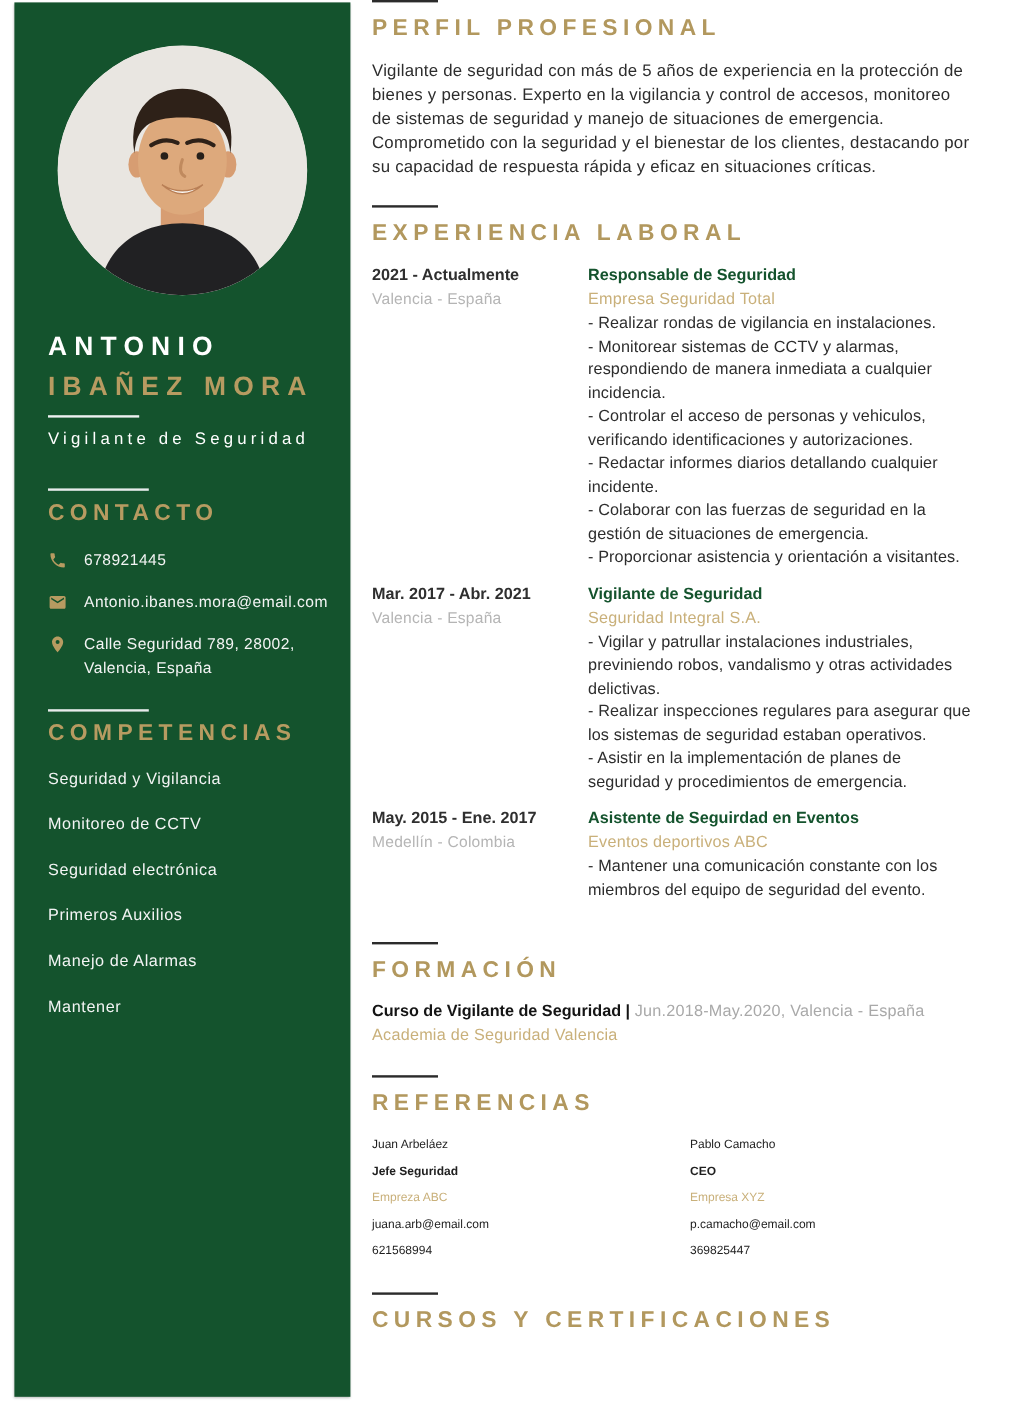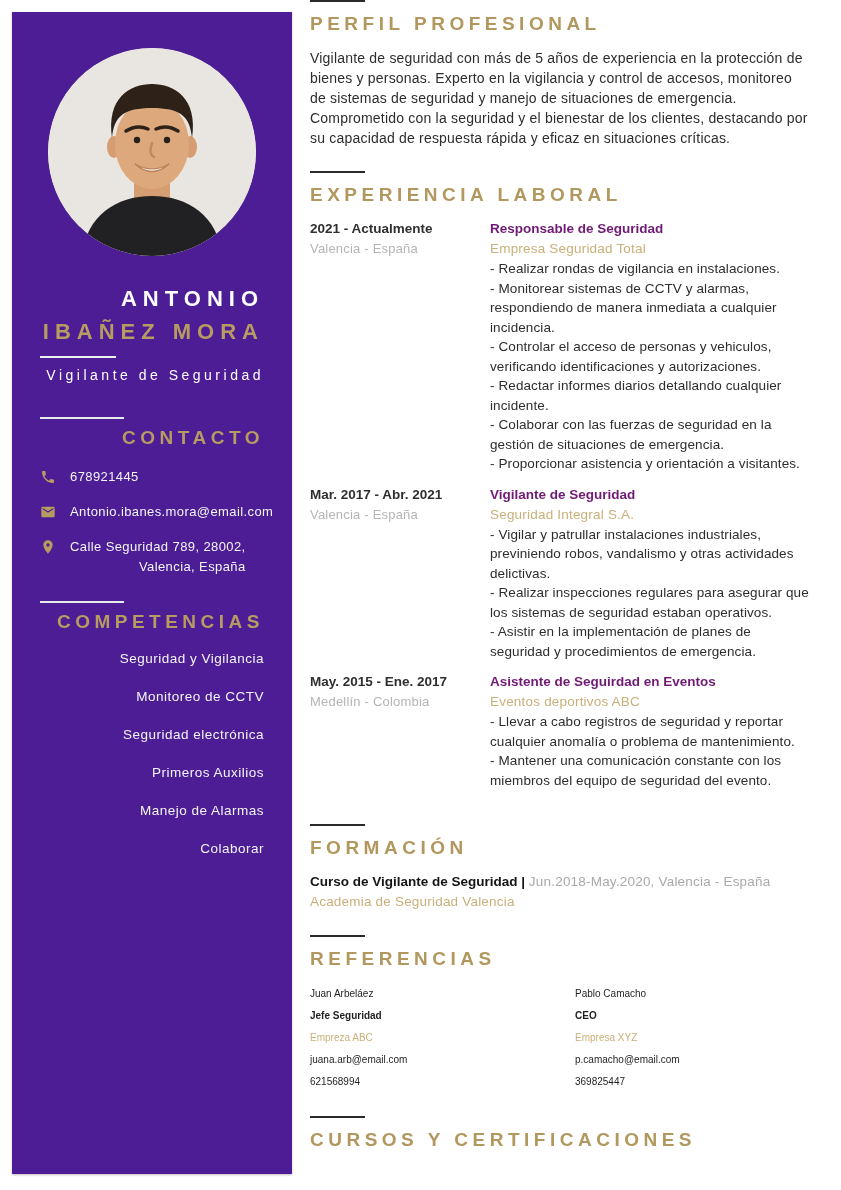--- a/index.html
+++ b/index.html
@@ -5,24 +5,23 @@
   * { margin:0; padding:0; box-sizing:border-box; }
   html,body { background:#ffffff; }
   body { font-family:"Liberation Sans", sans-serif; }
   .page {
     position:relative; width:841px; height:1190px; background:#ffffff;
     overflow:hidden; margin:0 auto;
   }
 
   
   .sidebar {
-    position:absolute; left:12px; top:12px; width:280px; height:1162px;
-    background:#4c1d95; color:#f3f4f4;
+    position:absolute; left:12px; top:2px; width:280px; height:1162px;
+    background:#14532d; color:#f3f4f4;
     box-shadow:0 1px 2px rgba(0,0,0,.25);
-    text-align:right;
   }
   .photo {
     width:208px; height:208px; border-radius:50%; overflow:hidden;
     margin:36px auto 0; background:#e9e6e1;
   }
   .photo svg { display:block; width:100%; height:100%; }
 
   .name-block { margin:30px 28px 0; }
   .name-first { font-size:22px; font-weight:700; letter-spacing:6px; color:#ffffff; }
   .name-last  { font-size:22px; font-weight:700; letter-spacing:6px; color:#b79b61; margin-top:7px; }
@@ -46,21 +45,21 @@
   .sec-rule { width:55px; height:2px; background:#2b2b2b; margin-bottom:11px; }
   .sec-heading { font-size:19px; font-weight:600; letter-spacing:4.5px; color:#b2985e; margin-bottom:13px; }
 
   .sec-profile { }
   .profile-text { font-size:14px; line-height:20px; color:#2d2d2d; letter-spacing:.2px; width:500px; }
 
   .sec-experience { padding-top:23px; }
   .job { display:grid; grid-template-columns:180px 1fr; margin-bottom:11px; }
   .job-dates { font-size:13.5px; font-weight:600; color:#2f2f2f; line-height:20px; }
   .job-location { font-size:13px; color:#b5b5b5; line-height:20px; letter-spacing:.2px; }
-  .job-title { font-size:13.5px; font-weight:700; color:#701a75; line-height:20px; }
+  .job-title { font-size:13.5px; font-weight:700; color:#14532d; line-height:20px; }
   .job-company { font-size:13.5px; color:#c9b07a; line-height:20px; letter-spacing:.2px; }
   .job-bullet { font-size:13.5px; color:#2d2d2d; line-height:19.5px; letter-spacing:.1px; }
 
   .sec-education { padding-top:23px; }
   .edu-line { font-size:13.5px; line-height:20px; }
   .edu-title { font-weight:700; color:#141414; }
   .edu-sep { font-weight:700; color:#141414; }
   .edu-meta { color:#a9a9a9; letter-spacing:.2px; }
   .edu-inst { font-size:13.5px; color:#c9b07a; line-height:20px; letter-spacing:.2px; }
 
@@ -140,21 +139,21 @@
     </section>
 
     <section class="side-section" style="margin-top:24px;">
       <div class="side-rule"></div>
       <div class="side-heading">COMPETENCIAS</div>
       <div class="skill-item">Seguridad y Vigilancia</div>
       <div class="skill-item">Monitoreo de CCTV</div>
       <div class="skill-item">Seguridad electrónica</div>
       <div class="skill-item">Primeros Auxilios</div>
       <div class="skill-item">Manejo de Alarmas</div>
-      <div class="skill-item">Colaborar</div>
+      <div class="skill-item">Mantener</div>
     </section>
   </aside>
 
   <main class="main">
 
     <section class="section sec-profile">
       <div class="sec-rule"></div>
       <div class="sec-heading">PERFIL PROFESIONAL</div>
       <p class="profile-text">Vigilante de seguridad con más de 5 años de experiencia en la protección de bienes y personas. Experto en la vigilancia y control de accesos, monitoreo de sistemas de seguridad y manejo de situaciones de emergencia. Comprometido con la seguridad y el bienestar de los clientes, destacando por su capacidad de respuesta rápida y eficaz en situaciones críticas.</p>
     </section>
@@ -195,21 +194,20 @@
       </div>
 
       <div class="job">
         <div>
           <div class="job-dates">May. 2015 - Ene. 2017</div>
           <div class="job-location">Medellín - Colombia</div>
         </div>
         <div>
           <div class="job-title">Asistente de Seguirdad en Eventos</div>
           <div class="job-company">Eventos deportivos ABC</div>
-          <p class="job-bullet">- Llevar a cabo registros de seguridad y reportar cualquier anomalía o problema de mantenimiento.</p>
           <p class="job-bullet">- Mantener una comunicación constante con los miembros del equipo de seguridad del evento.</p>
         </div>
       </div>
     </section>
 
     <section class="section sec-education">
       <div class="sec-rule"></div>
       <div class="sec-heading">FORMACIÓN</div>
       <div>
         <div class="edu-line">

